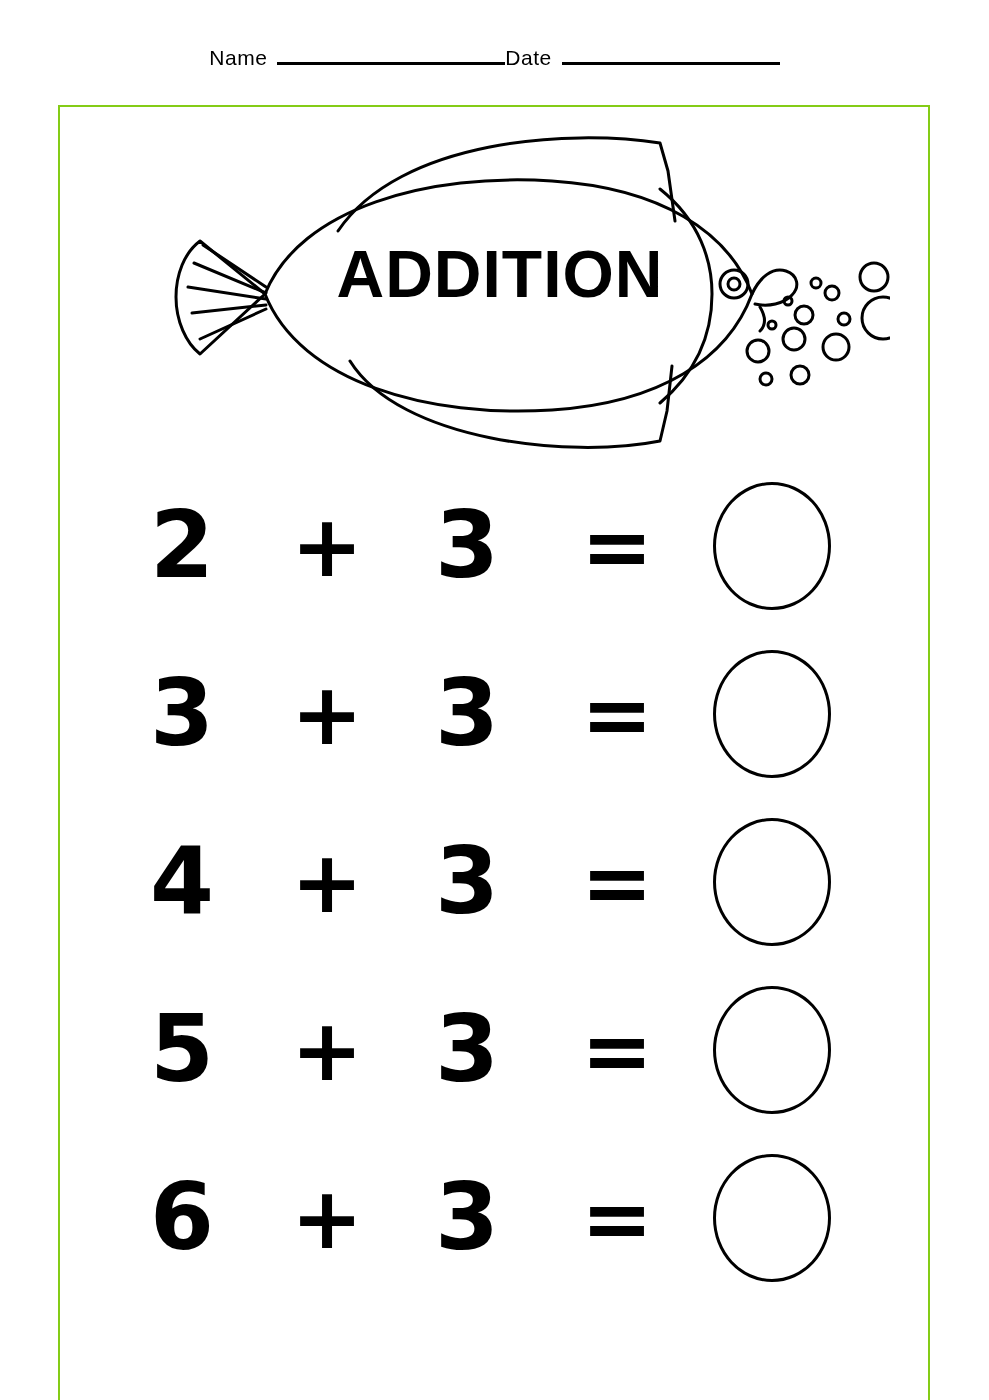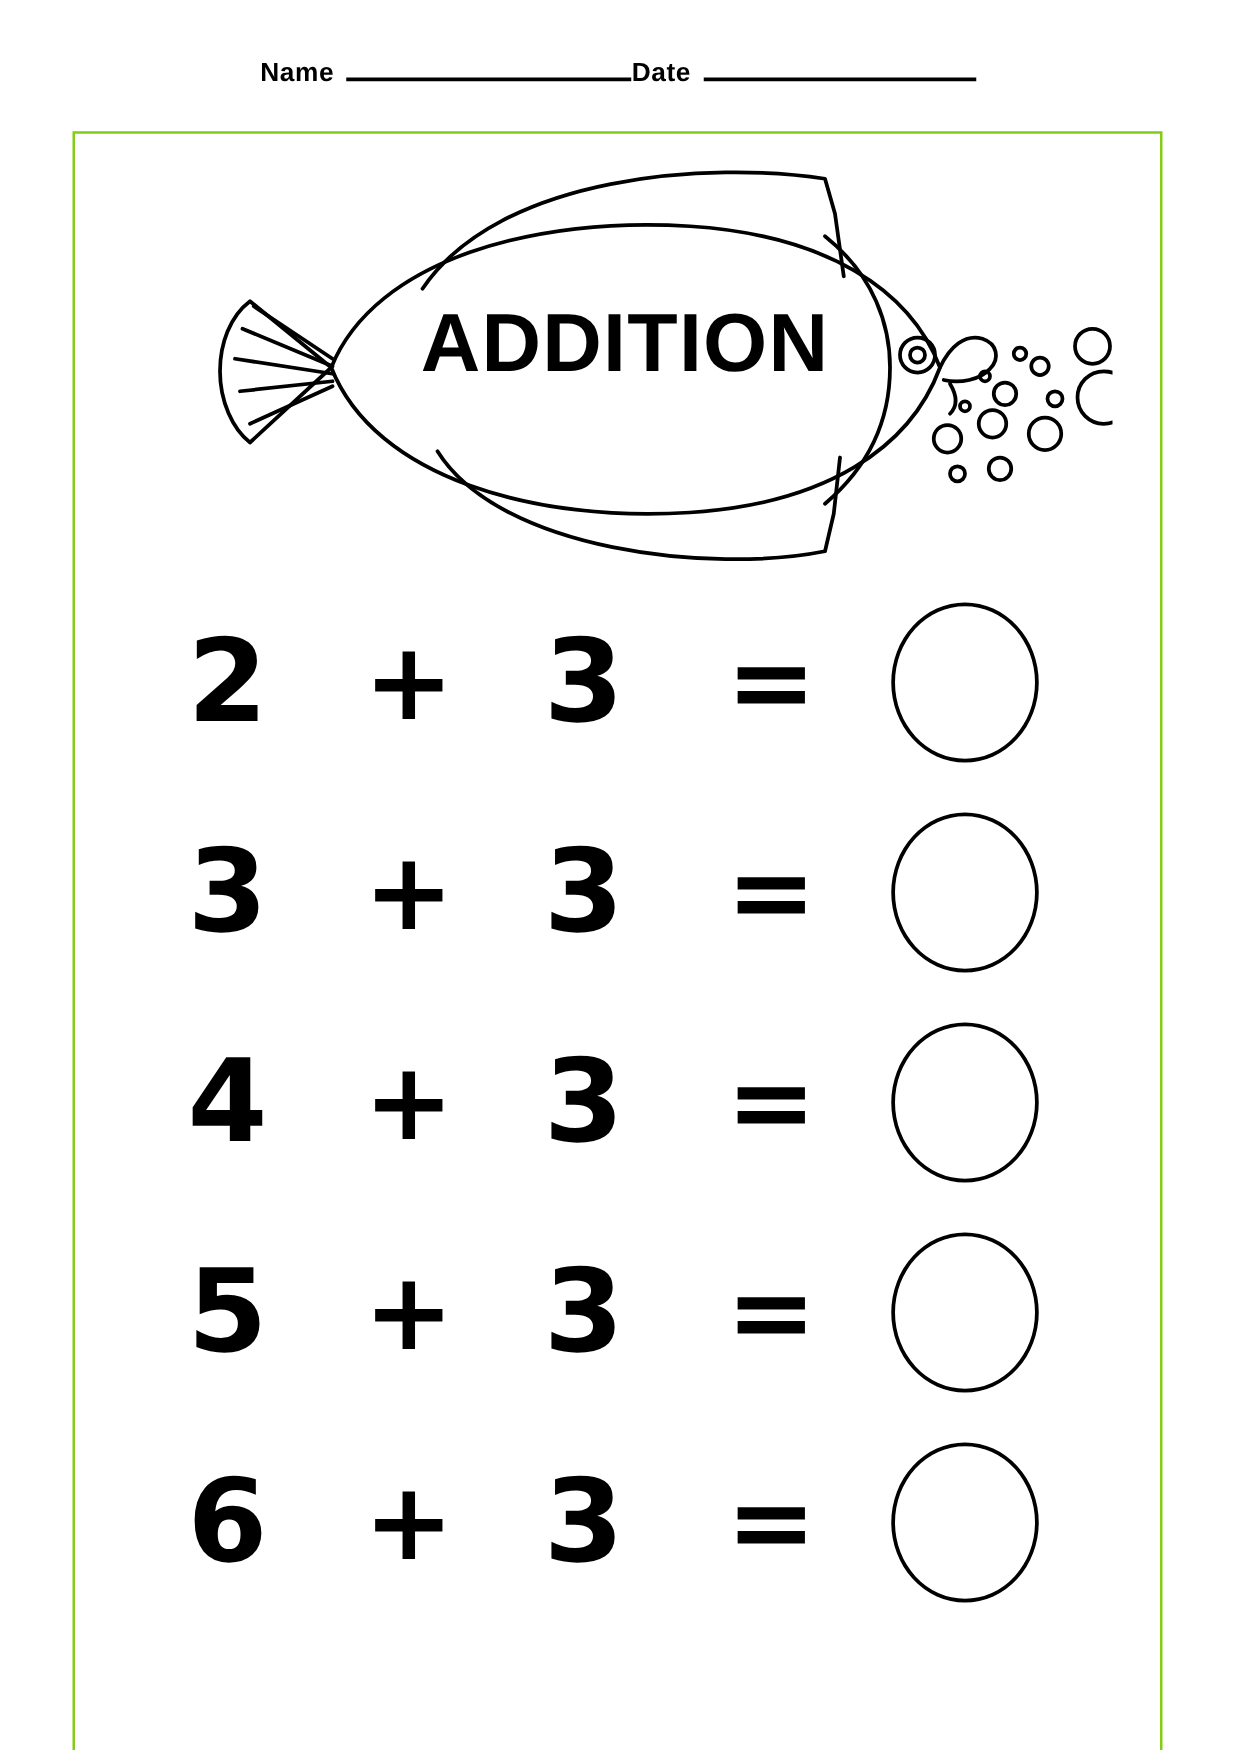--- a/index.html
+++ b/index.html
@@ -24,21 +24,21 @@
     width: 989px;
     height: 42px;
     display: flex;
     justify-content: center;
     align-items: flex-start;
   }
   .field {
     display: flex;
     align-items: baseline;
     font-size: 21px;
-    font-weight: bold;
+    font-weight: normal;
     letter-spacing: 0.5px;
   }
   .field .lbl { white-space: nowrap; }
   .field .line {
     display: inline-block;
     border-bottom: 3px solid #000;
     height: 20px;
     margin-left: 10px;
   }
   .field.name .line { width: 228px; }

